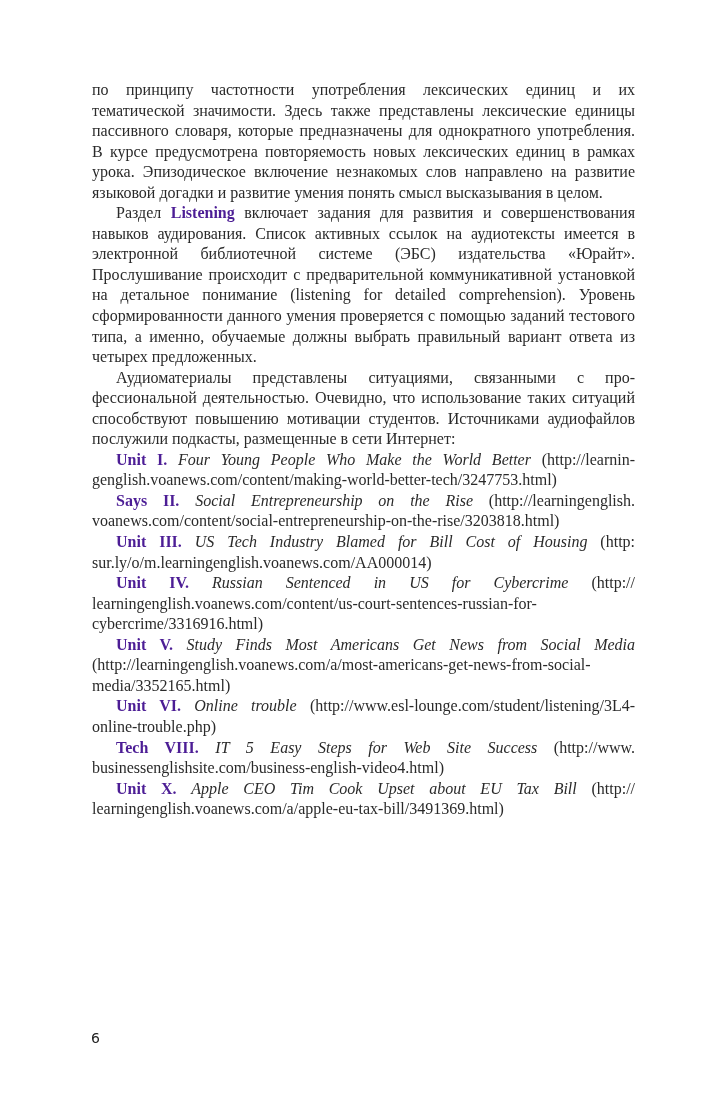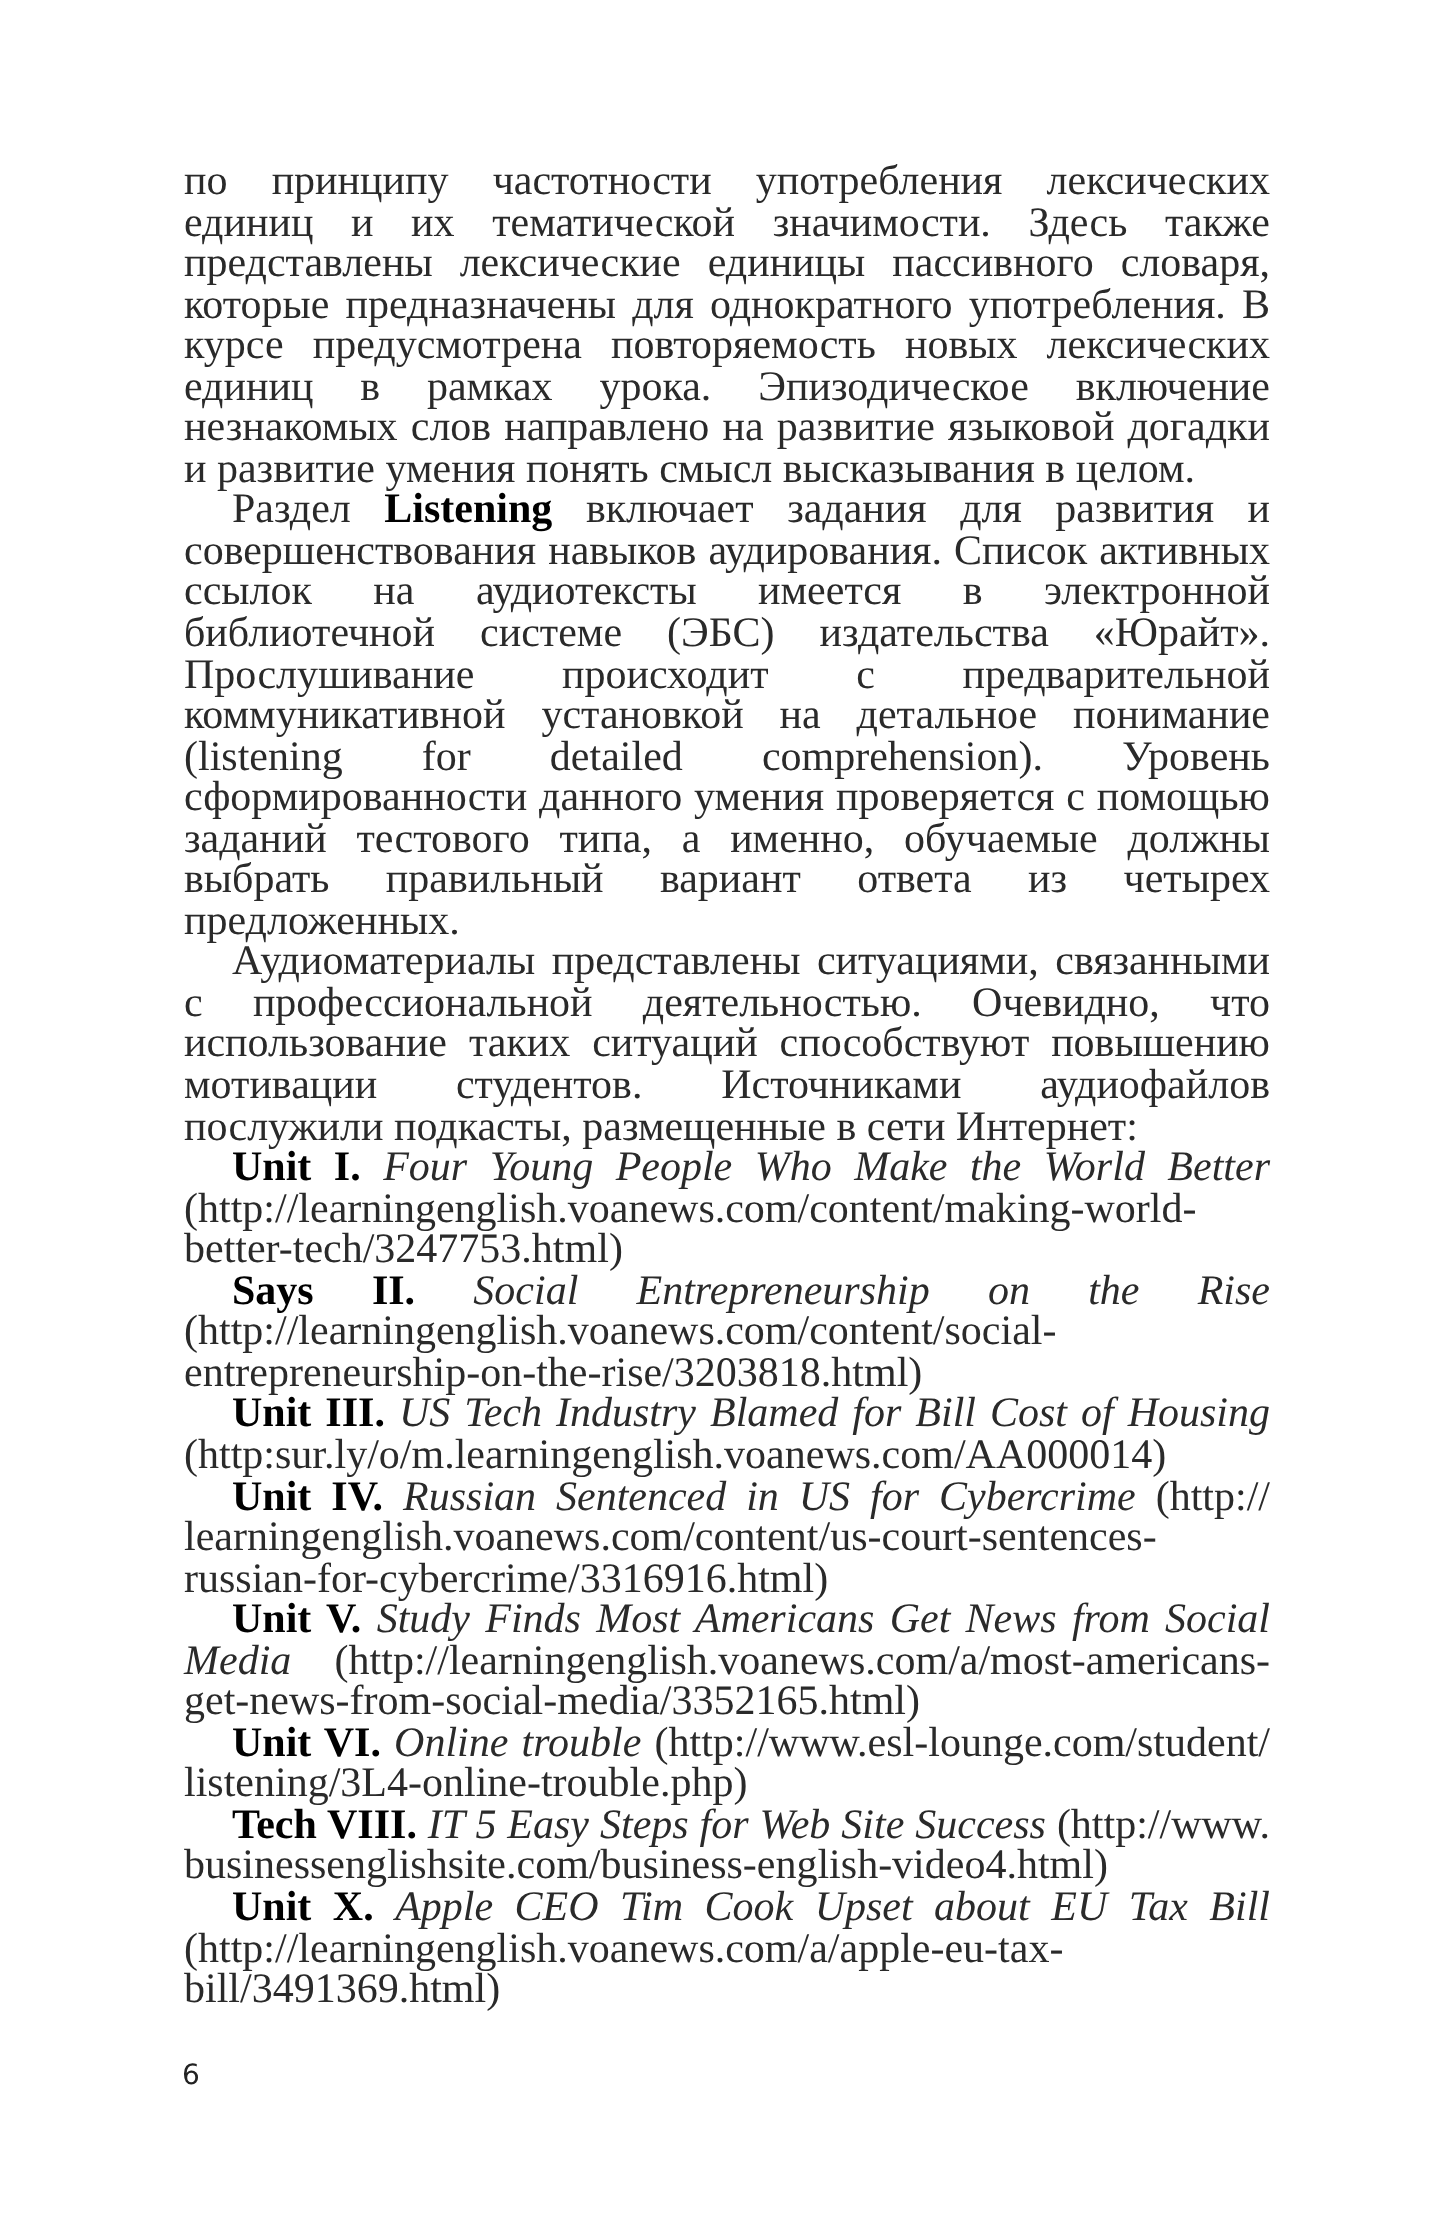--- a/index.html
+++ b/index.html
@@ -12,36 +12,36 @@
       height: 1115px;
       position: relative;
       overflow: hidden;
     }
     .page {
       position: absolute;
       left: 92px;
       top: 80px;
       width: 543px;
       font-family: "Liberation Serif", "DejaVu Serif", serif;
-      font-size: 21px;
+      font-size: 16px;
       line-height: 20.55px;
       color: #2a2a2a;
       text-align: justify;
       hyphens: manual;
     }
     .page p {
       margin: 0;
       text-indent: 24px;
     }
     .page p.noindent {
       text-indent: 0;
     }
     .page b {
       font-weight: bold;
-      color: #000000;
+      color: #4c1d95;
     }
     .page i {
       font-style: italic;
     }
     .page-number {
       position: absolute;
       left: 91px;
       top: 1030px;
       font-family: "DejaVu Sans", sans-serif;
       font-size: 14px;

